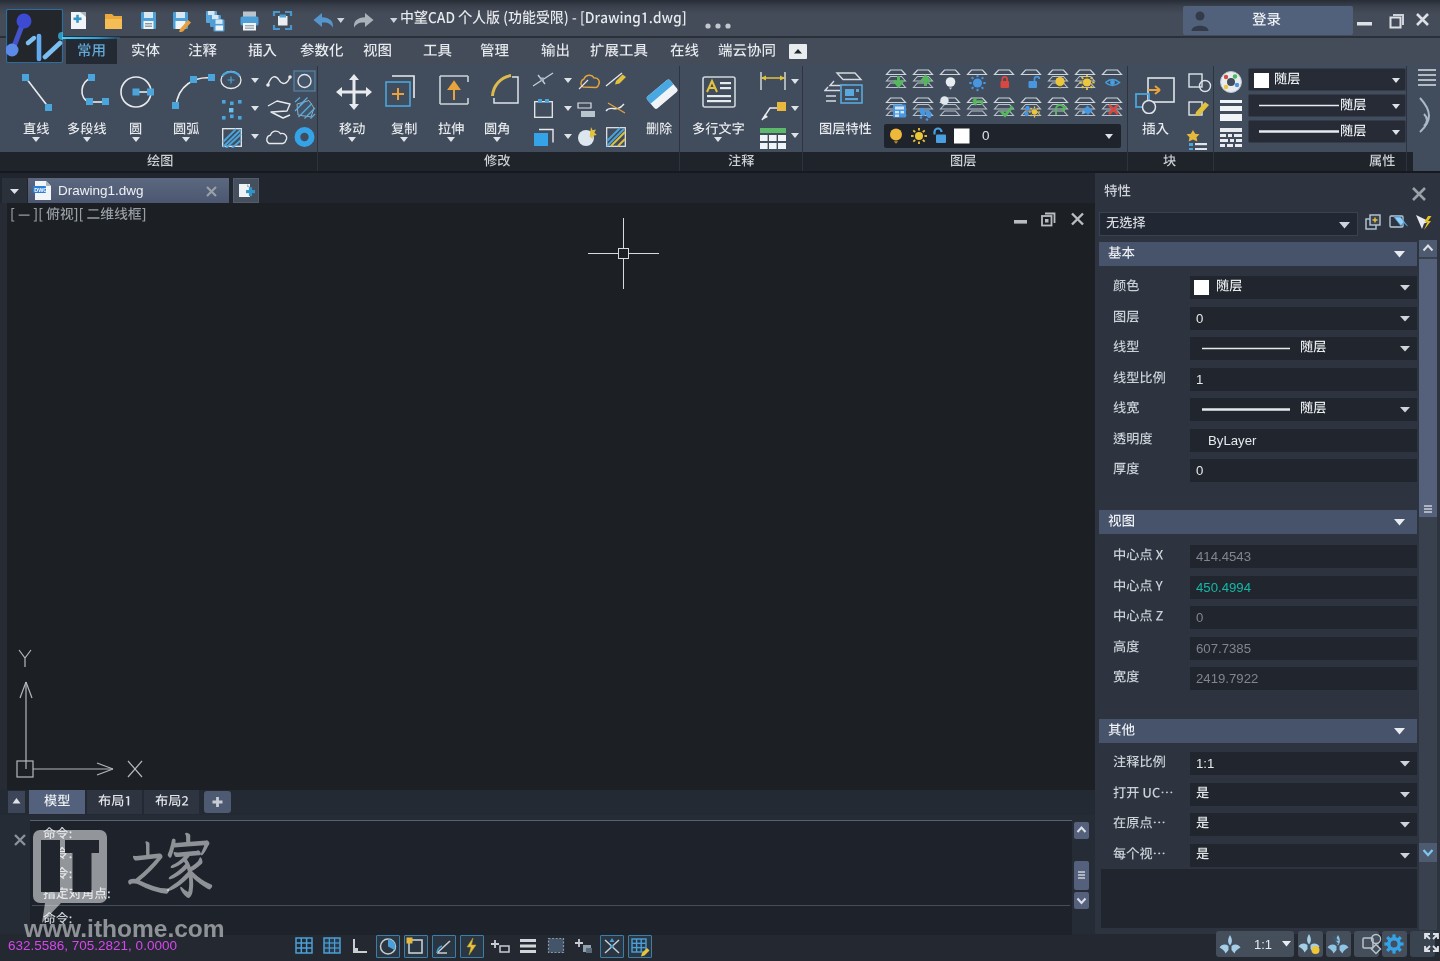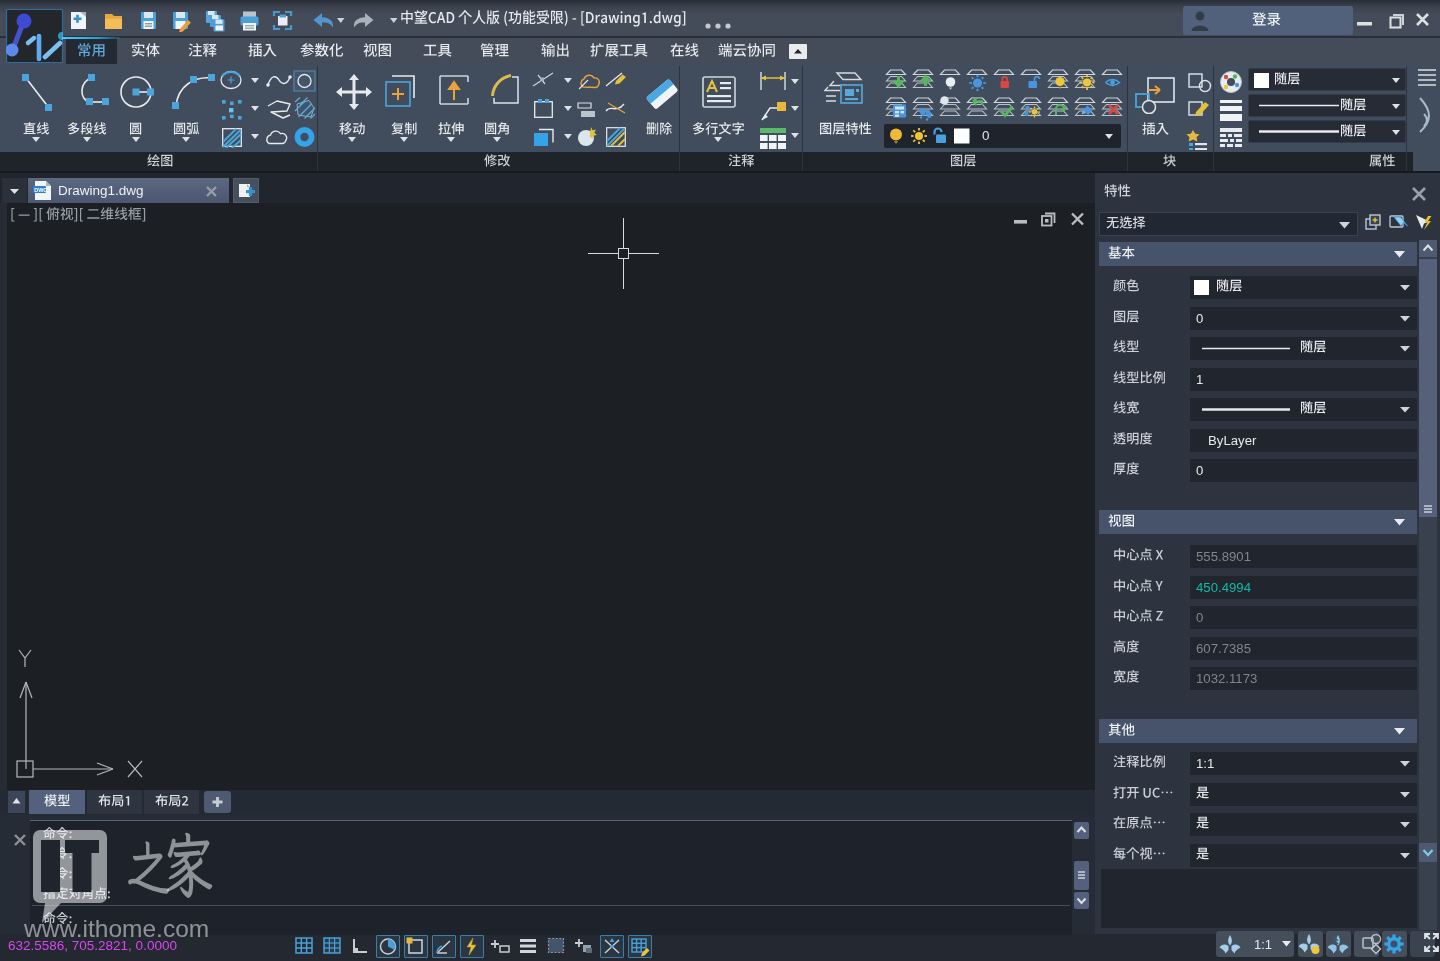--- a/index.html
+++ b/index.html
@@ -963,21 +963,21 @@
         <rect x="40" y="10" width="34" height="13"></rect>
         <rect x="47.5" y="23" width="19" height="39"></rect>
       </g>
 </svg>
 <svg style="position:absolute;left:126px;top:836px;overflow:visible;transform:scaleX(.72);transform-origin:left top" width="62" height="70" viewBox="0 0 62 70">
       <use href="#g39" fill="rgba(255,255,255,0.5)"></use>
     </svg>
 <svg style="position:absolute;left:163px;top:830px;overflow:visible;transform:scaleX(.72);transform-origin:left top" width="70" height="79" viewBox="0 0 70 79">
       <use href="#g40" fill="rgba(255,255,255,0.5)"></use>
     </svg>
-<div class="tx" style="left:24px;top:915px;font-size:24.5px;font-weight:normal;color:rgba(255,255,255,0.5)">www.ithome.com</div>
+<div class="tx" style="left:24px;top:915px;font-size:24.5px;font-weight:bold;color:rgba(255,255,255,0.5)">www.ithome.com</div>
 <svg style="position:absolute;left:1104px;top:184px;overflow:visible" width="27" height="16" viewBox="0 0 27 16">
       <use href="#g41" fill="#d0d4da"></use>
     </svg>
 <svg class="abs" style="left:1410px;top:186px" width="18" height="16">
       <path d="M3 2 l12 12 M15 2 L3 14" stroke="#9aa1a9" stroke-width="2.6"></path>
     </svg>
 <div class="abs" style="left:1099px;top:212px;width:259px;height:24px;background:#222833;border:1px solid #39424f">
       <svg class="abs" style="right:6px;top:9px" width="12" height="7">
         <path d="M0 0 h11 l-5.5 6.5 z" fill="#cfd4da"></path>
       </svg>
@@ -1071,41 +1071,41 @@
 <svg style="position:absolute;left:1108px;top:514px;overflow:visible" width="27" height="16" viewBox="0 0 27 16">
       <use href="#g50" fill="#eef1f4"></use>
     </svg>
 <svg class="abs" style="left:1394px;top:519px" width="12" height="7">
       <path d="M0 0 h11 l-5.5 6.5 z" fill="#e8ecf0"></path>
     </svg>
 <svg style="position:absolute;left:1113px;top:548px;overflow:visible" width="51" height="15" viewBox="0 0 51 15">
       <use href="#g51" fill="#ccd1d7"></use>
     </svg>
 <div class="abs" style="left:1190px;top:545px;width:227px;height:23px;background:#20252e"></div>
-<div class="tx" style="left:1196px;top:549px;font-size:13.2px;color:#7f868f">555.8901</div>
+<div class="tx" style="left:1196px;top:549px;font-size:13.2px;color:#7f868f">414.4543</div>
 <svg style="position:absolute;left:1113px;top:578.5px;overflow:visible" width="50" height="15" viewBox="0 0 50 15">
       <use href="#g52" fill="#ccd1d7"></use>
     </svg>
 <div class="abs" style="left:1190px;top:575.5px;width:227px;height:23px;background:#20252e"></div>
 <div class="tx" style="left:1196px;top:579.5px;font-size:13.2px;color:#14b8a6">450.4994</div>
 <svg style="position:absolute;left:1113px;top:609px;overflow:visible" width="51" height="15" viewBox="0 0 51 15">
       <use href="#g53" fill="#ccd1d7"></use>
     </svg>
 <div class="abs" style="left:1190px;top:606px;width:227px;height:23px;background:#20252e"></div>
 <div class="tx" style="left:1196px;top:610px;font-size:13.2px;color:#7f868f">0</div>
 <svg style="position:absolute;left:1113px;top:639.5px;overflow:visible" width="27" height="15" viewBox="0 0 27 15">
       <use href="#g54" fill="#ccd1d7"></use>
     </svg>
 <div class="abs" style="left:1190px;top:636.5px;width:227px;height:23px;background:#20252e"></div>
 <div class="tx" style="left:1196px;top:640.5px;font-size:13.2px;color:#7f868f">607.7385</div>
 <svg style="position:absolute;left:1113px;top:670px;overflow:visible" width="27" height="15" viewBox="0 0 27 15">
       <use href="#g55" fill="#ccd1d7"></use>
     </svg>
 <div class="abs" style="left:1190px;top:667px;width:227px;height:23px;background:#20252e"></div>
-<div class="tx" style="left:1196px;top:671px;font-size:13.2px;color:#7f868f">1032.1173</div>
+<div class="tx" style="left:1196px;top:671px;font-size:13.2px;color:#7f868f">2419.7922</div>
 <div class="abs" style="left:1099px;top:719px;width:318px;height:24px;background:#46536b"></div>
 <svg style="position:absolute;left:1108px;top:723px;overflow:visible" width="27" height="16" viewBox="0 0 27 16">
       <use href="#g56" fill="#eef1f4"></use>
     </svg>
 <svg class="abs" style="left:1394px;top:728px" width="12" height="7">
       <path d="M0 0 h11 l-5.5 6.5 z" fill="#e8ecf0"></path>
     </svg>
 <svg style="position:absolute;left:1113px;top:755px;overflow:visible" width="53" height="15" viewBox="0 0 53 15">
       <use href="#g57" fill="#ccd1d7"></use>
     </svg>

